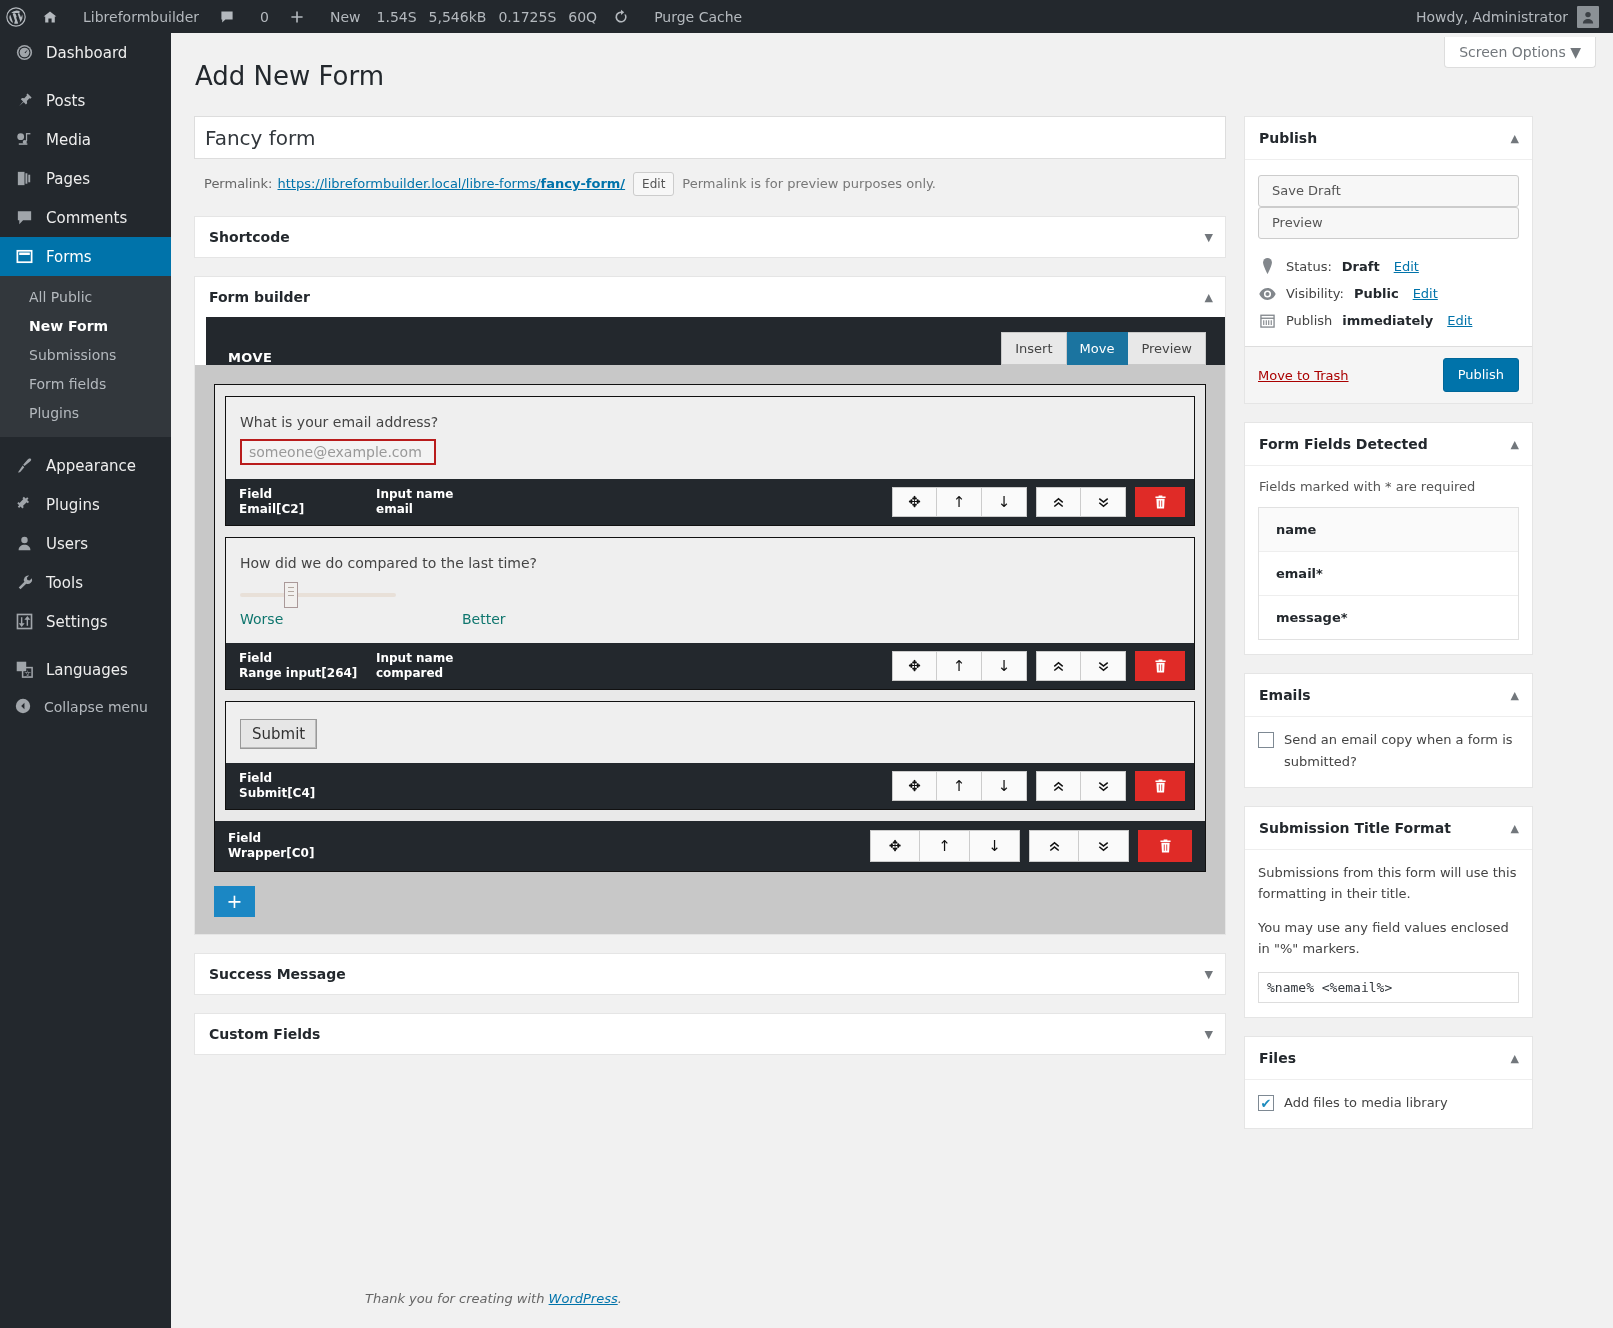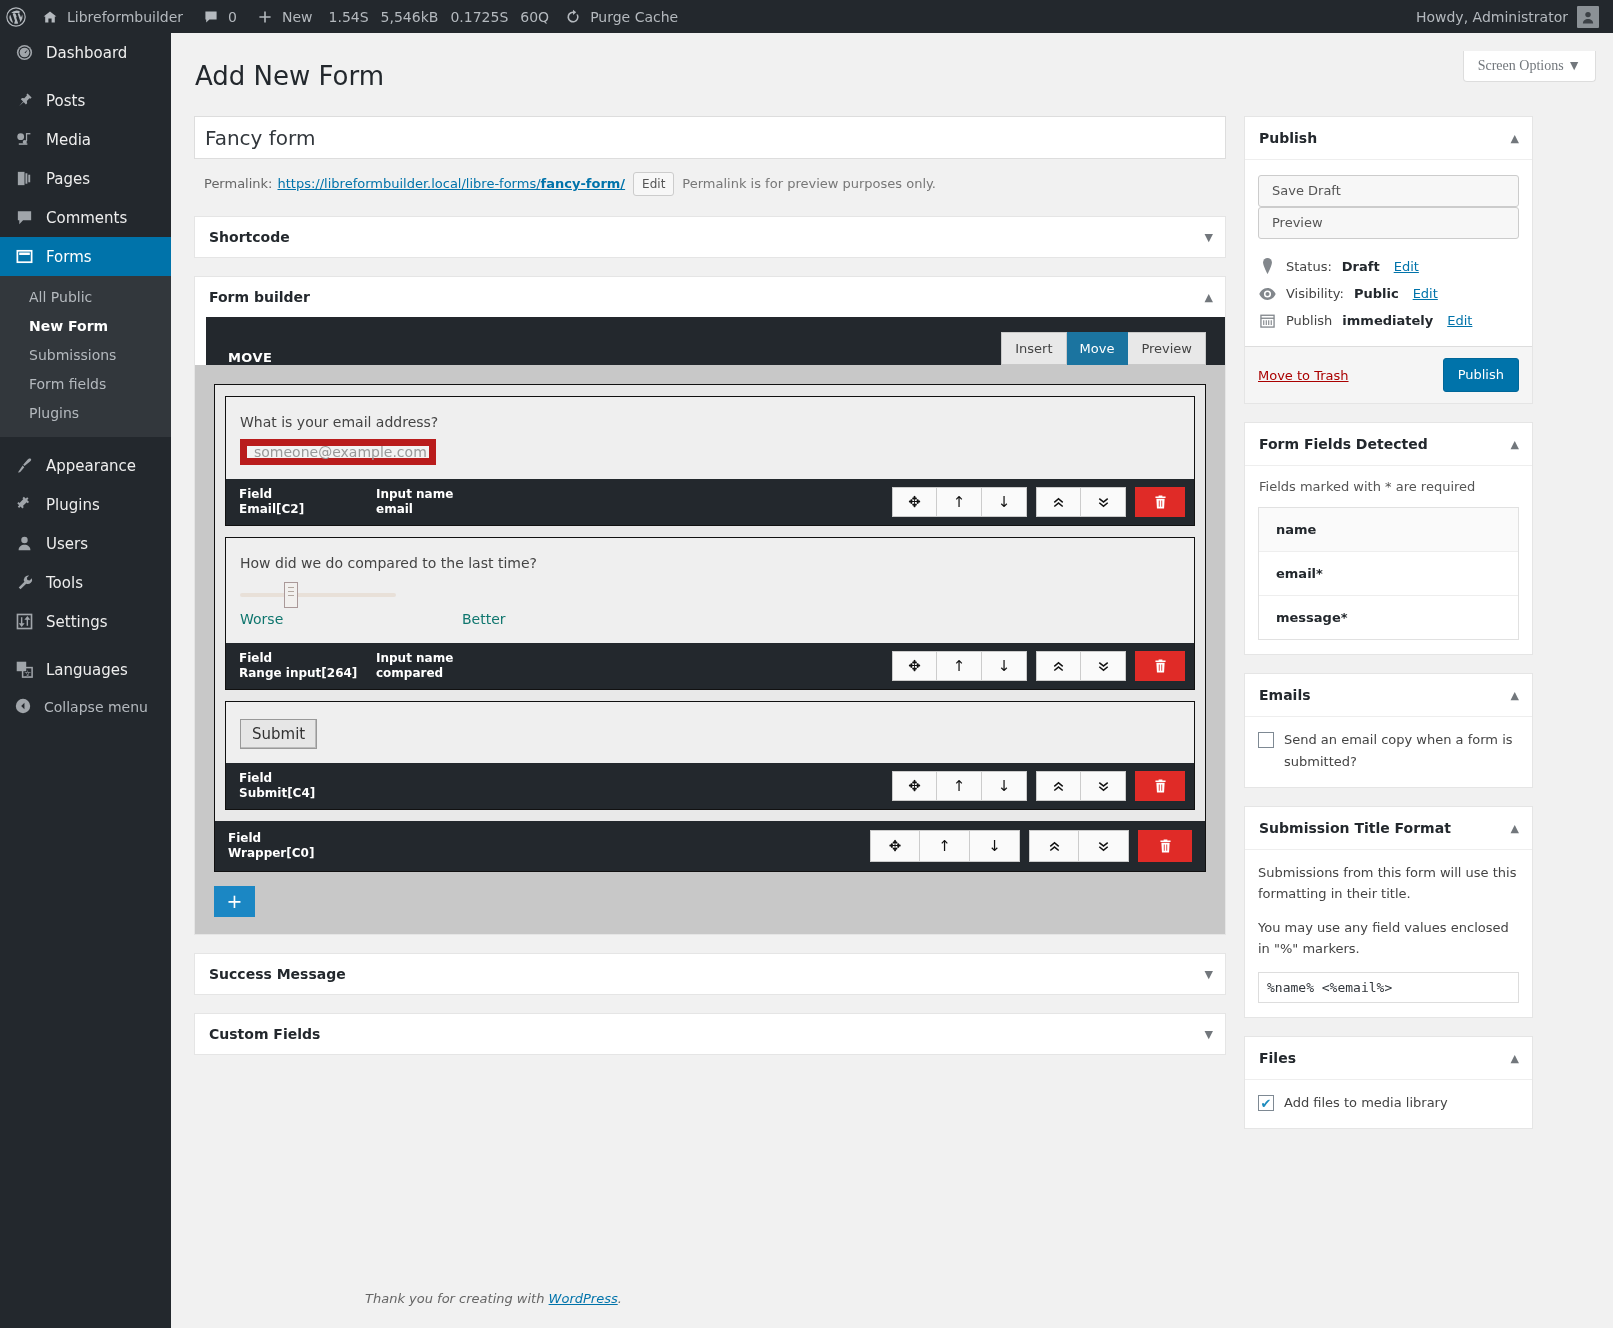--- a/index.html
+++ b/index.html
@@ -13,21 +13,21 @@
     overflow:hidden;
   }
 
   
   #adminbar{
     position:absolute; top:0; left:0; width:1613px; height:33px;
     background:#23282d; color:#b4b9be;
     display:flex; align-items:center; font-size:14px;
   }
   #adminbar .ab-item{
-    display:flex; align-items:center; gap:9px;
+    display:flex; align-items:center; gap:25px;
     padding:0 10px; height:33px; white-space:nowrap; color:#b4b9be;
   }
   #adminbar .ab-item.plain{ padding:0 6px; }
   #adminbar .spacer{ flex:1; }
   .wp-logo svg{ display:block; }
   .ab-ic{ display:inline-block; line-height:0; }
   #howdy{ display:flex; align-items:center; gap:9px; padding-right:14px; color:#b4b9be;}
   #howdy .avatar{
     width:22px;height:22px;background:#8b9196;border-radius:1px;
     display:flex;align-items:center;justify-content:center;
@@ -60,25 +60,24 @@
     display:flex;align-items:center;gap:12px;height:36px;padding-left:14px;
     color:#b4b9be;font-size:14px;
   }
 
   
   #content{
     position:absolute; top:33px; left:171px; right:0; bottom:0;
     background:#f1f1f1; overflow:hidden;
   }
   #screen-options{
-    position:absolute; top:18px; right:17px;
+    position:absolute; top:4px; right:17px;
     background:#fff; border:1px solid #ddd; border-top:none;
     padding:7px 14px; font-size:14px; color:#72777c;
     border-radius:0 0 4px 4px;
-    font-family:Liberation Serif, serif;
   }
   #page-title{
     font-size:26px; font-weight:400; color:#23282d;
     padding:25px 0 0 23px; margin:1px; line-height:34px;
   }
   #cols{ display:flex; padding:22px 17px 0 23px; gap:18px; align-items:flex-start;}
   #col-main{ width:1032px; flex:0 0 1032px;}
   #col-side{ width:289px; flex:0 0 289px;}
 
   
@@ -134,21 +133,21 @@
   }
   .wrapper-box{
     margin:0 19px; border:1px solid #111; background:#e9e9e9;
   }
   .field-box{
     margin:11px 10px; border:1px solid #111; background:#efefef;
   }
   .field-preview{ padding:17px 14px 14px 14px; min-height:60px; }
   .fp-label{ font-size:14px; color:#444; margin-bottom:9px; }
   .fp-input{
-    width:196px; height:26px; border:7px solid #b91c1c; background:#f3f3f3;
+    width:196px; height:26px; border:2px solid #b91c1c; background:#f3f3f3;
     color:#999; font-size:14px; padding:0 7px; display:flex; align-items:center;
   }
   .fp-submit{
     display:inline-block; border:1px solid #999; background:#e6e6e6;
     padding:5px 11px; font-size:15px; color:#333;
     box-shadow:inset -1px -1px 0 #bbb;
   }
   .range-wrap{ padding:3px 0 2px 0; }
   .range-track{
     position:relative; width:156px; height:4px; background:#e8e0d8; border-radius:2px;

